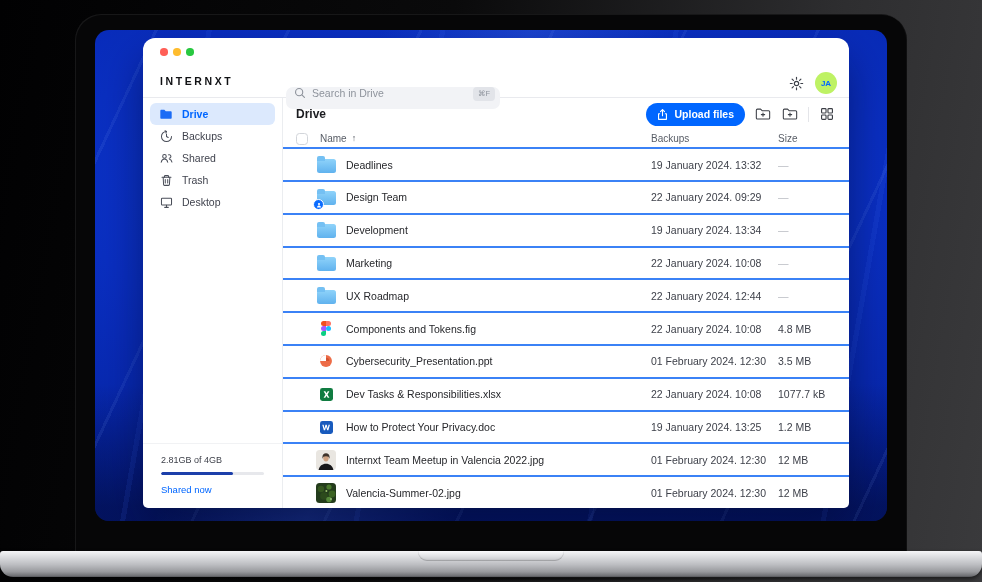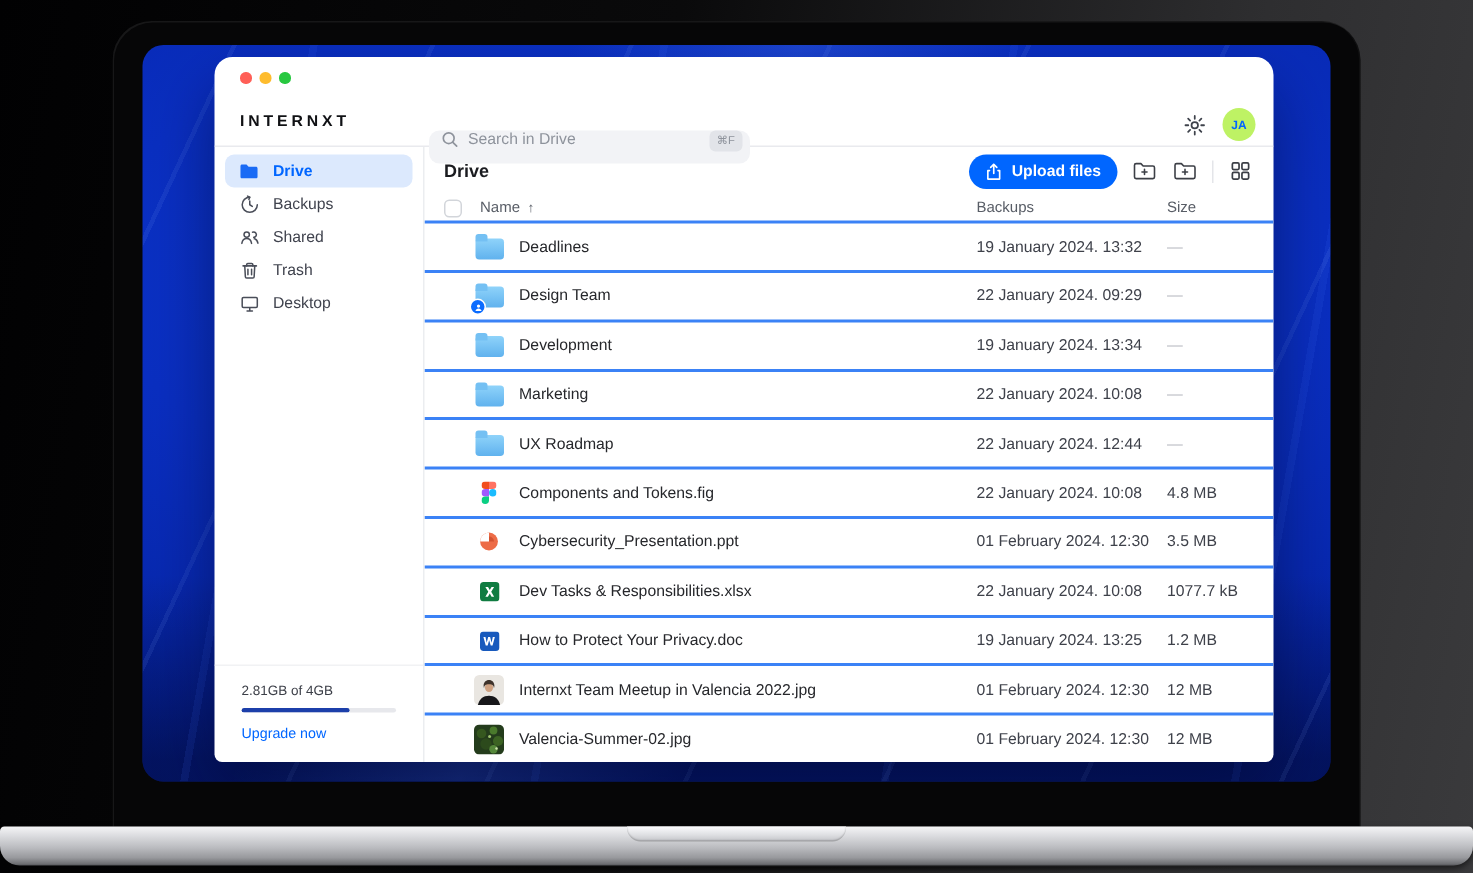--- a/index.html
+++ b/index.html
@@ -175,21 +175,21 @@
                     </svg>
                   </span>
     <span class="nav-label">Desktop</span>
   </div>
 </div>
             <div class="storage">
               <div class="usage">2.81GB of 4GB</div>
               <div class="track">
                   <div class="fill" id="storage-fill" style="width: 70%;"></div>
                 </div>
-              <div class="upgrade">Upgrade now</div>
+              <div class="upgrade">Shared now</div>
             </div>
           </aside>
 
           <section class="main">
             <div class="toolbar">
               <span class="crumb">Drive</span>
               <div class="controls">
                 <button class="upload-btn">
                   <span style="display:flex">
                     <svg width="11" height="13" viewBox="0 0 14 16" fill="none" stroke="#fff" stroke-width="1.4" stroke-linecap="round" stroke-linejoin="round">

